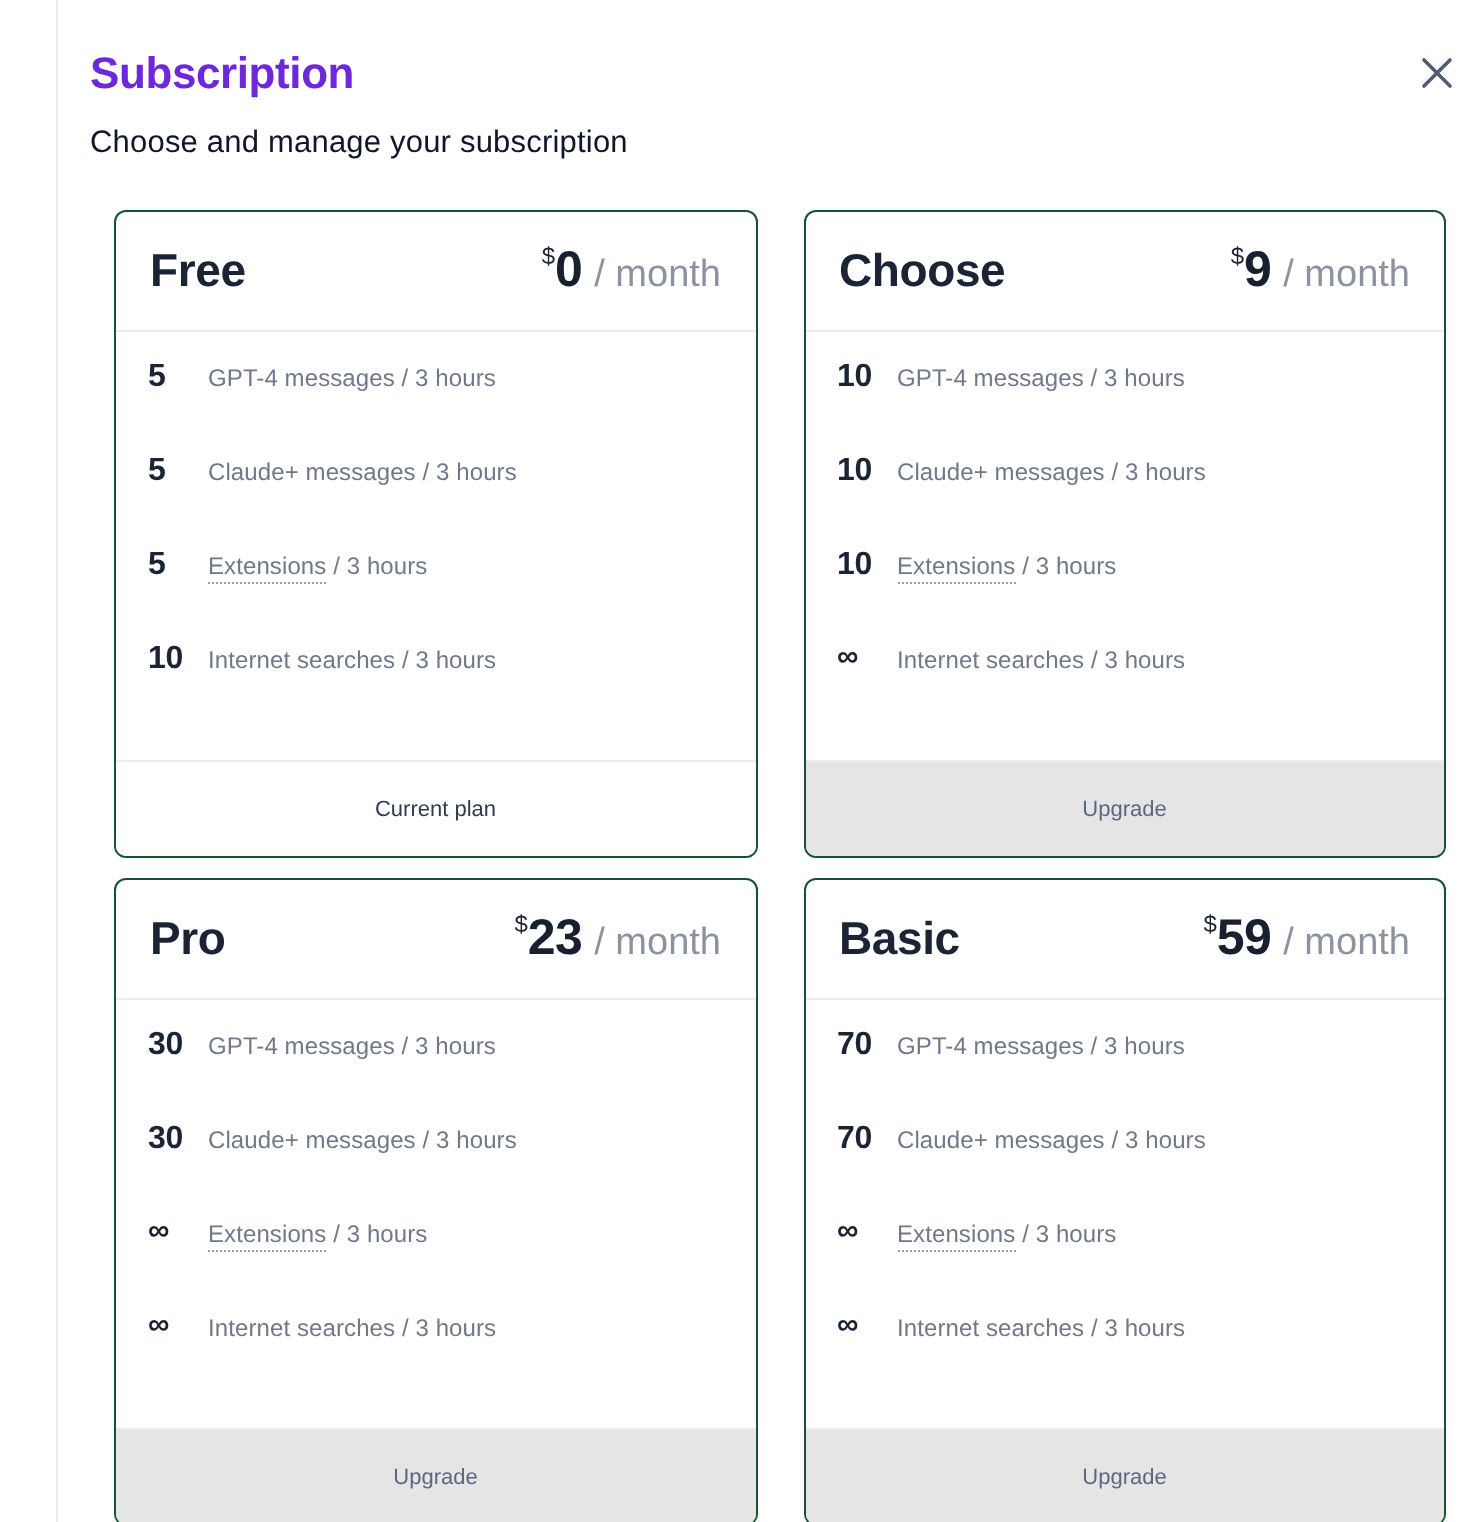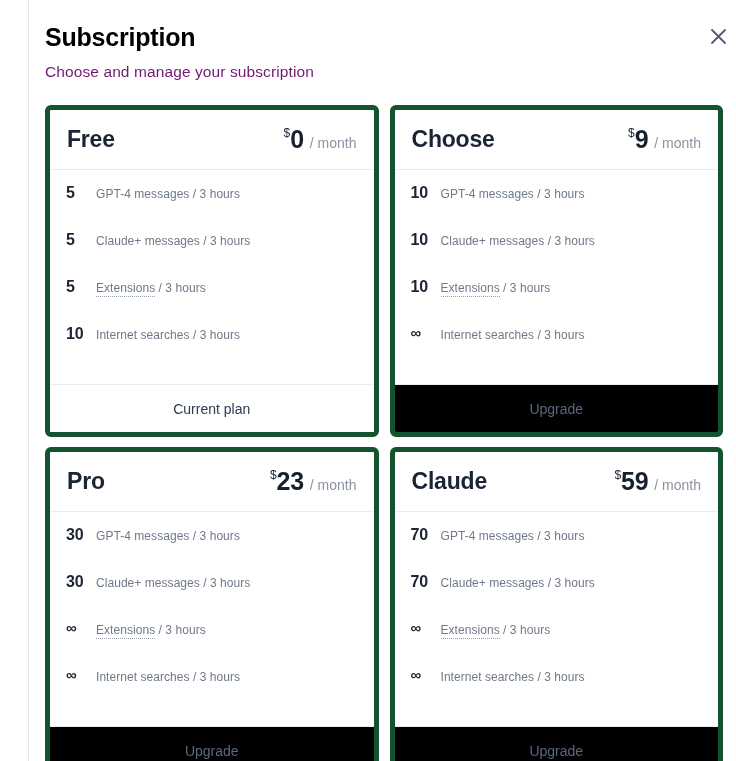--- a/index.html
+++ b/index.html
@@ -34,31 +34,31 @@
     background: #ffffff;
     box-sizing: border-box;
   }
 
   .header {
     position: relative;
     padding: 22px 18px 0 16px;
   }
 
   .title {
-    font-size: 25px;
+    font-size: 22px;
     font-weight: bold;
-    color: #000000;
+    color: #6d28d9;
     letter-spacing: -0.2px;
     line-height: 30px;
     margin: 0;
   }
 
   .subtitle {
     font-size: 15.5px;
-    color: #701a75;
+    color: #0f172a;
     line-height: 22px;
     margin: 9px 0 0 0;
     letter-spacing: 0.1px;
   }
 
   .close-button {
     position: absolute;
     right: 5px;
     top: 23px;
     width: 26px;
@@ -74,26 +74,27 @@
   .plans {
     margin-top: 22px;
     padding: 0 13px 0 16px;
     display: grid;
     grid-template-columns: 1fr 1fr;
     column-gap: 11px;
     row-gap: 10px;
   }
 
   .card {
-    border: 5px solid #14532d;
+    border: 1px solid #14532d;
     border-radius: 6px;
     background: #ffffff;
     overflow: hidden;
     display: flex;
     flex-direction: column;
+    margin-left: 12px;
   }
 
   .card-header {
     height: 59px;
     padding: 0 17px 0 17px;
     display: flex;
     align-items: center;
     justify-content: space-between;
     border-bottom: 1px solid #ececee;
   }
@@ -117,21 +118,21 @@
     top: -11px;
     font-weight: normal;
   }
   .amount {
     font-size: 25px;
     font-weight: bold;
     color: #17202f;
     letter-spacing: -0.3px;
   }
   .per {
-    font-size: 14px;
+    font-size: 19px;
     color: #8b93a1;
     margin-left: 6px;
   }
 
   .features {
     padding: 14px 0 12px 0;
     flex: 1 1 auto;
   }
 
   .feature-row {
@@ -165,30 +166,30 @@
     padding-bottom: 1px;
     cursor: help;
   }
 
   .card-footer {
     height: 47px;
     border-top: 1px solid #ececee;
     display: flex;
     align-items: center;
     justify-content: center;
-    font-size: 14px;
+    font-size: 11px;
     cursor: pointer;
     text-align: center;
   }
   .card-footer.current {
     background: #ffffff;
     color: #2e3b52;
   }
   .card-footer.upgrade {
-    background: #000000;
+    background: #e5e5e5;
     color: #5a6880;
   }
 </style>
 </head>
 <body>
 
 <div class="panel-edge"></div>
 
 <div class="dialog">
 
@@ -285,21 +286,21 @@
           </div>
           <div class="feature-row">
             <span class="feature-value infinite">∞</span>
             <span class="feature-label">Internet searches / 3 hours</span>
           </div>
         </div>
         <div class="card-footer upgrade">Upgrade</div>
       </div>
       <div class="card">
         <div class="card-header">
-          <div class="plan-name">Claude</div>
+          <div class="plan-name">Basic</div>
           <div class="price-block">
             <span class="currency">$</span>
             <span class="amount">59</span>
             <span class="per">/ month</span>
           </div>
         </div>
         <div class="features">
           <div class="feature-row">
             <span class="feature-value">70</span>
             <span class="feature-label">GPT-4 messages / 3 hours</span>

